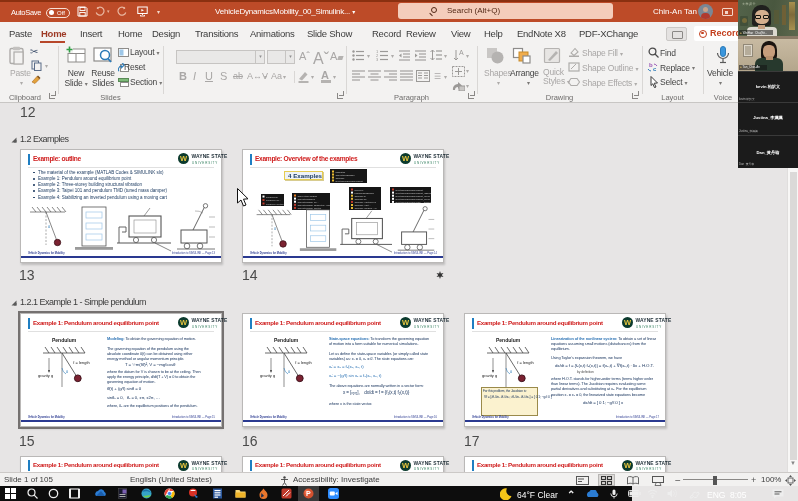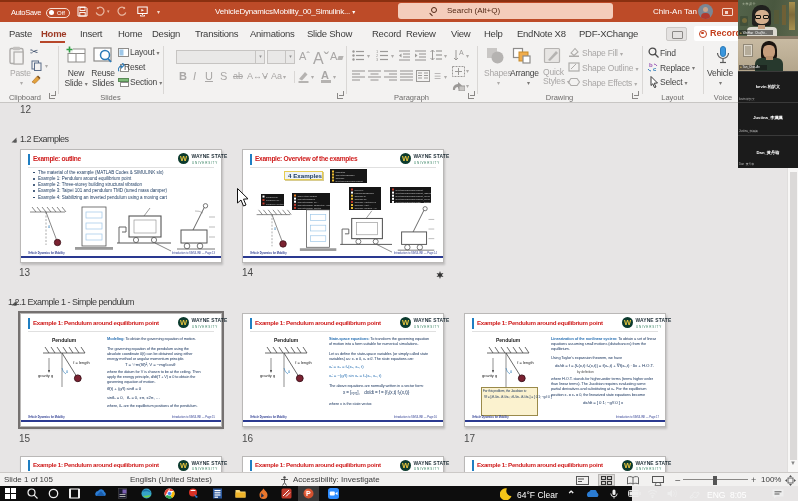--- a/index.html
+++ b/index.html
@@ -44,21 +44,21 @@
 .launch:after{content:"";position:absolute;left:1px;top:-2px;width:4px;height:4px;border-right:1px solid #8a8886;border-bottom:1px solid #8a8886}
 .gray{color:#a9a7a6}
 .dark{color:#444}
 .smtxt{font-size:8.5px;white-space:nowrap;letter-spacing:-.2px}
 .car{font-size:6px;color:#7b7977}
 .car-g{font-size:6px;color:#aeacaa}
 
 #content{position:absolute;left:0;top:104px;width:798px;height:368px;background:#e7e5e5}
 .sechdr{position:absolute;font-size:9px;color:#3c3c3c;letter-spacing:-.5px}
 .sectri{position:absolute;width:0;height:0;border-left:4px solid transparent;border-top:4px solid transparent;border-right:4px solid #5a5a5a;border-bottom:4px solid #5a5a5a;transform:scale(.62)}
-.slidenum{position:absolute;font-size:10px;color:#4a4a4a}
+.slidenum{position:absolute;font-size:14px;color:#4a4a4a}
 .slide{position:absolute;width:202px;height:114px;background:#fff;border:1px solid #bab8b7;box-shadow:1px 1.5px 2px rgba(0,0,0,.18)}
 .sl-stripe{position:absolute;left:6.5px;top:3.5px;width:2.5px;height:11px;background:#1f7ec2}
 .sl-title{position:absolute;left:12px;top:4.5px;font-size:6.2px;font-weight:bold;color:#cf1c1c;white-space:nowrap;letter-spacing:-.3px}
 .sl-rule{position:absolute;left:7px;top:16.5px;width:186px;height:1px;background:#e0e0e0}
 .logo-c{position:absolute;left:157px;top:3px;width:11px;height:11px;border-radius:50%;background:#0c3b2e;color:#e8c63f;font-size:7.5px;font-weight:bold;text-align:center;line-height:11px}
 .logo-t1{position:absolute;left:170.5px;top:4px;font-size:4.9px;font-weight:bold;color:#1a2a33;white-space:nowrap;letter-spacing:.15px}
 .logo-t2{position:absolute;left:171px;top:10.5px;font-size:3px;color:#2e7d5b;letter-spacing:.8px;white-space:nowrap}
 .sl-footbar{position:absolute;left:0px;bottom:4.2px;width:200px;height:1.8px;background:#2a3990}
 .sl-footL{position:absolute;left:7px;bottom:6.6px;font-size:2.6px;color:#2a3990;font-weight:bold;white-space:nowrap}
 .sl-footR{position:absolute;right:6px;bottom:6.6px;font-size:2.6px;color:#2a3990;white-space:nowrap}
@@ -598,21 +598,21 @@
   <div class="slidenum" style="left:242px;top:162.5px">14</div>
   <svg class="abs" style="left:436px;top:167px" width="8" height="8" viewBox="0 0 8 8">
       <path d="M4 0 L4.9 2.6 L7.5 2 L5.8 4 L7.5 6 L4.9 5.4 L4 8 L3.1 5.4 L0.5 6 L2.2 4 L0.5 2 L3.1 2.6 Z" fill="#333"></path>
     </svg>
 
   <svg class="abs" style="left:236px;top:84px" width="14" height="20" viewBox="0 0 14 20">
     <path d="M1.5 0.5 L1.5 15 L5 12 L7.5 18 L10 17 L7.5 11.2 L12 10.8 Z" fill="#fff" stroke="#111" stroke-width="1"></path>
   </svg>
 
   <div class="sectri" style="left:10px;top:195px"></div>
-  <div class="sechdr" style="left:8px;top:193px">1.2.1 Example 1 - Simple pendulum</div>
+  <div class="sechdr" style="left:20px;top:193px">1.2.1 Example 1 - Simple pendulum</div>
 
   <div class="slide sel15" style="left:20px;top:209px">
     <div class="sl-stripe"></div>
     <div class="sl-title">Example 1: Pendulum around equilibrium point</div>
     <div class="sl-rule"></div>
     <div class="logo-c">W</div>
       <div class="logo-t1">WAYNE STATE</div>
       <div class="logo-t2">UNIVERSITY</div>
     <svg class="abs" style="left:14px;top:18px" width="78" height="76" viewBox="0 0 78 76">
       <text x="17" y="10" font-size="5" font-weight="bold" fill="#222">Pendulum</text>

